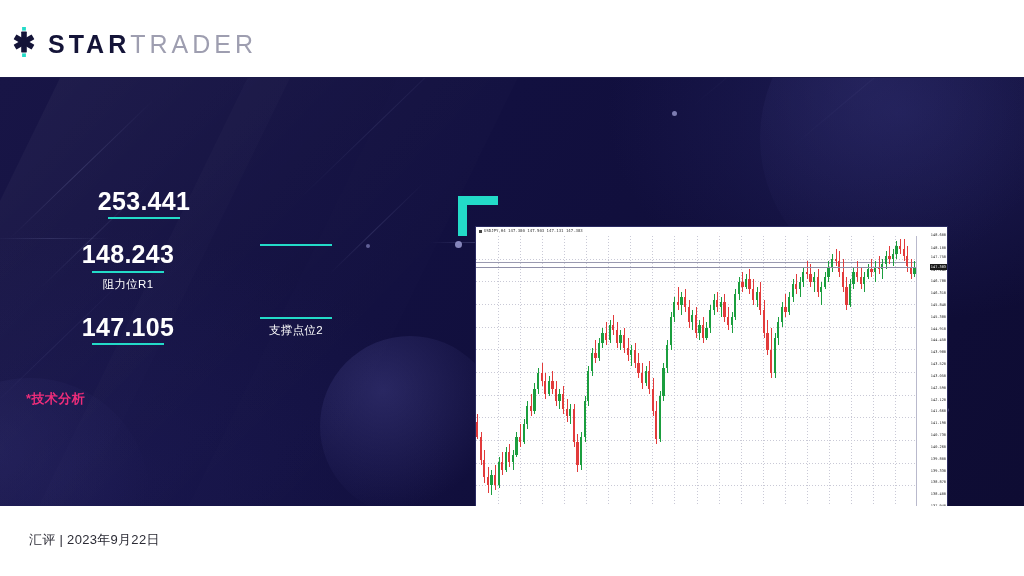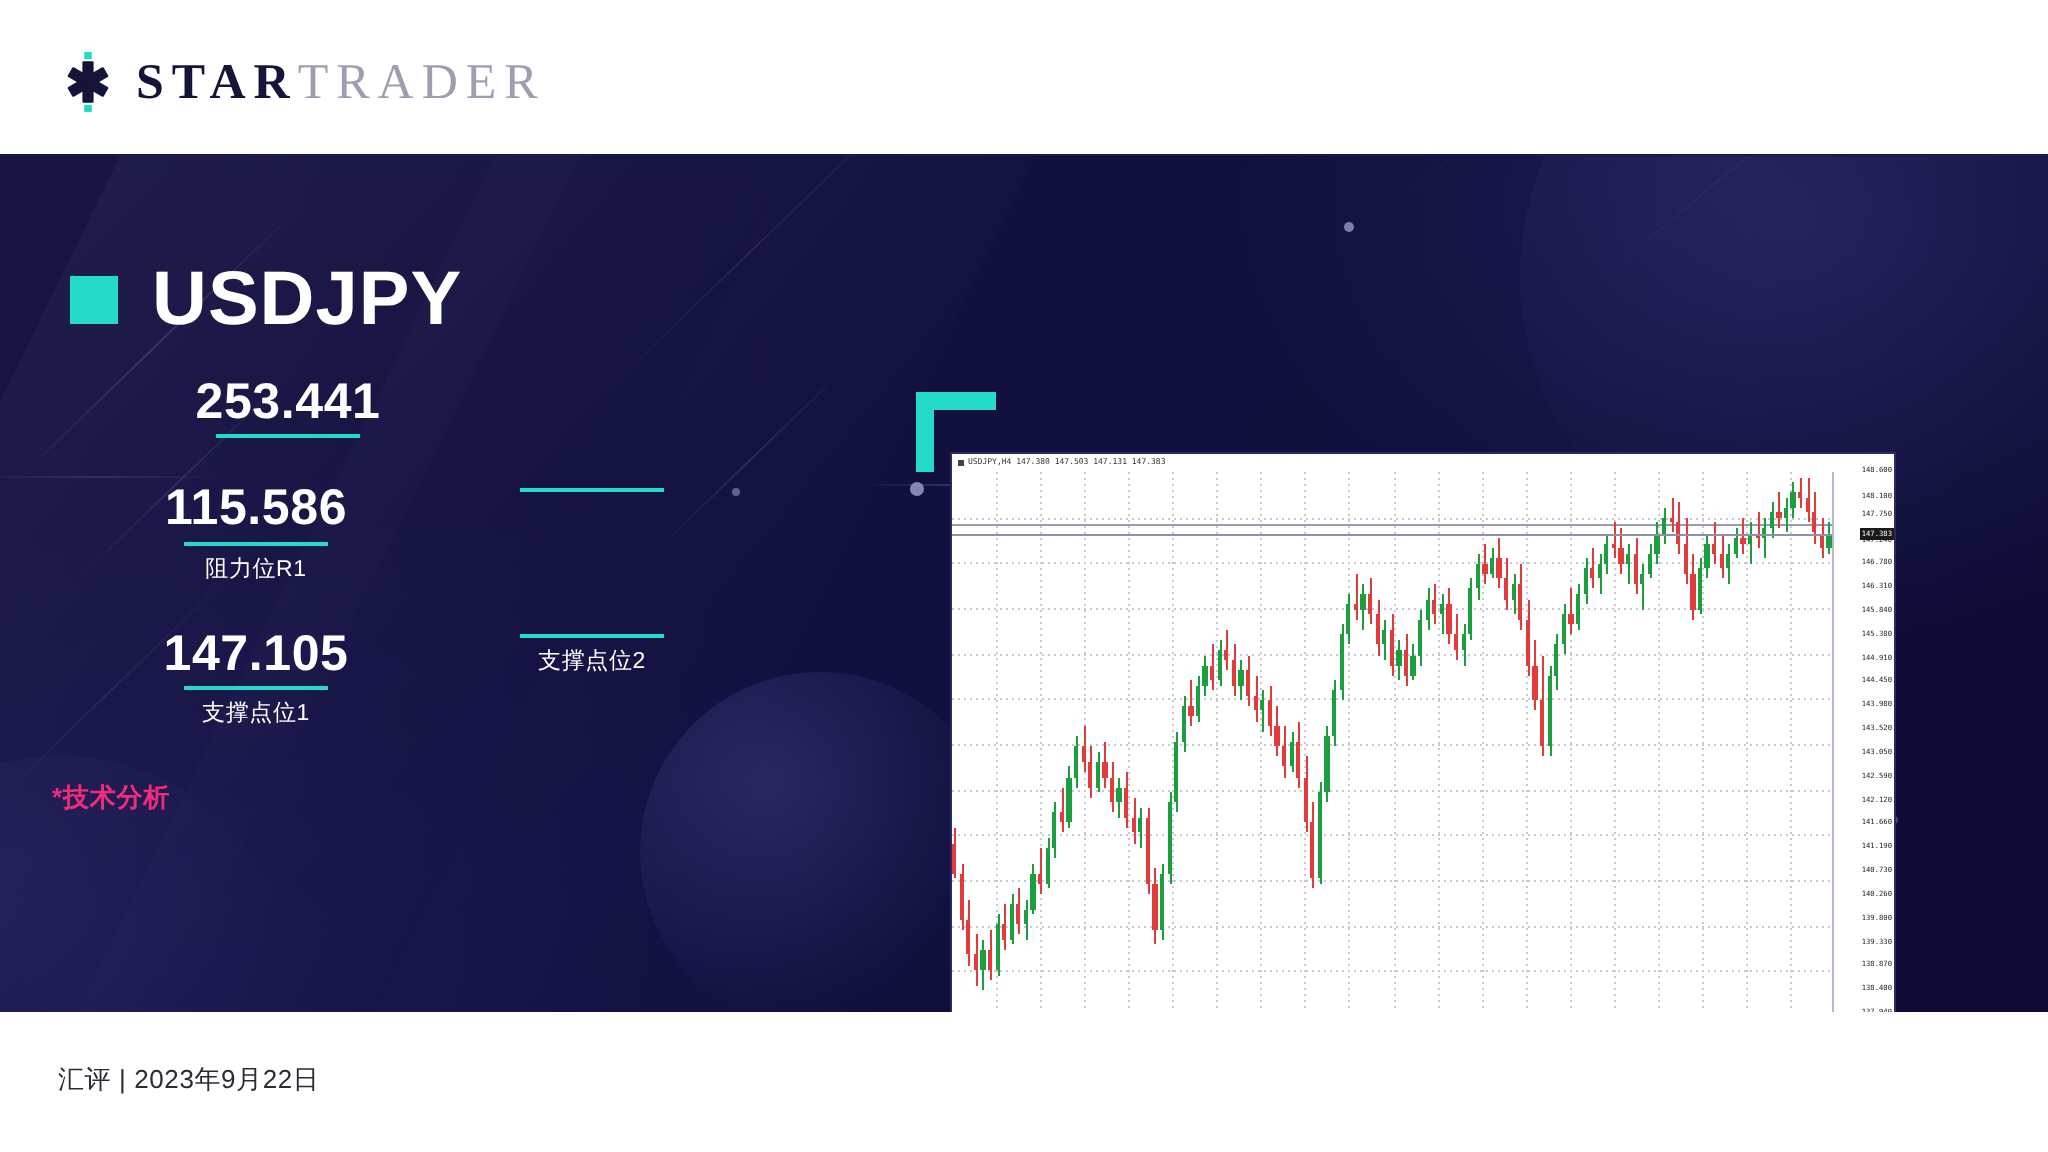--- a/index.html
+++ b/index.html
@@ -2,21 +2,21 @@
 <html><head>
 <meta charset="utf-8">
 <style>
   html,body{margin:0;padding:0;}
   body{width:1024px;height:576px;overflow:hidden;background:#ffffff;
        font-family:"Liberation Sans","DejaVu Sans",sans-serif;}
   .slide{position:relative;width:1024px;height:576px;background:#ffffff;}
 
   
   .header{position:absolute;left:0;top:0;width:1024px;height:78px;background:#ffffff;}
-  .logo-wrap{position:absolute;left:29px;top:25px;display:flex;align-items:center;height:32px;font-family:Liberation Serif, serif;}
+  .logo-wrap{position:absolute;left:9px;top:25px;display:flex;align-items:flex-end;height:32px;}
   .logo-mark{position:relative;width:30px;height:30px;flex:0 0 30px;}
   .logo-mark svg{display:block;}
   .logo-text{margin-left:9px;font-size:25px;letter-spacing:4.0px;font-weight:bold;line-height:1;}
   .logo-star{color:#141438;}
   .logo-trader{color:#9e9eb0;font-weight:normal;}
   .header-rule{position:absolute;left:0;top:77px;width:1024px;height:2px;background:#1b1b4a;}
 
   
   .panel{position:absolute;left:0;top:78px;width:1024px;height:428px;
          background:#120f3d;overflow:hidden;}
@@ -135,49 +135,44 @@
       <div class="hairline" style="left:-10px;top:160px;width:120px;opacity:.5;"></div>
       <div class="dot" style="left:366px;top:166px;width:4px;height:4px;"></div>
       <div class="dot" style="left:455px;top:163px;width:7px;height:7px;background:#9a9ad0;"></div>
       <div class="dot" style="left:672px;top:33px;width:5px;height:5px;background:#8f8fc4;"></div>
       <div class="dot" style="left:945px;top:330px;width:4px;height:4px;opacity:.6;"></div>
       <div class="orb" style="left:320px;top:258px;width:180px;height:180px;"></div>
       <div class="orb" style="left:760px;top:-90px;width:300px;height:300px;opacity:.5;"></div>
       <div class="orb" style="left:-90px;top:300px;width:240px;height:240px;opacity:.45;"></div>
     </div>
 
-    <div class="title-row">
-      <span class="title-square"></span>
-      <span class="title-text">USDJPY</span>
-    </div>
 
     <div class="levels">
       <div class="lvl-row">
         <div class="lvl lvl-pivot">
           <div class="val">253.441</div>
           <div class="bar"></div>
         </div>
       </div>
       <div class="row-gap"></div>
       <div class="lvl-row">
         <div class="lvl lvl-a">
-          <div class="val">115.586</div>
+          <div class="val">148.243</div>
           <div class="bar"></div>
           <div class="cap">阻力位R1</div>
         </div>
         <div class="lvl lvl-b">
           <div class="bar"></div>
         </div>
       </div>
       <div class="row-gap"></div>
       <div class="lvl-row">
         <div class="lvl lvl-a">
           <div class="val">147.105</div>
           <div class="bar"></div>
-          <div class="cap">支撑点位1</div>
         </div>
         <div class="lvl lvl-b">
           <div class="bar"></div>
           <div class="cap">支撑点位2</div>
         </div>
       </div>
     </div>
 
     <div class="analysis">
       <div class="an-head">*技术分析</div>

